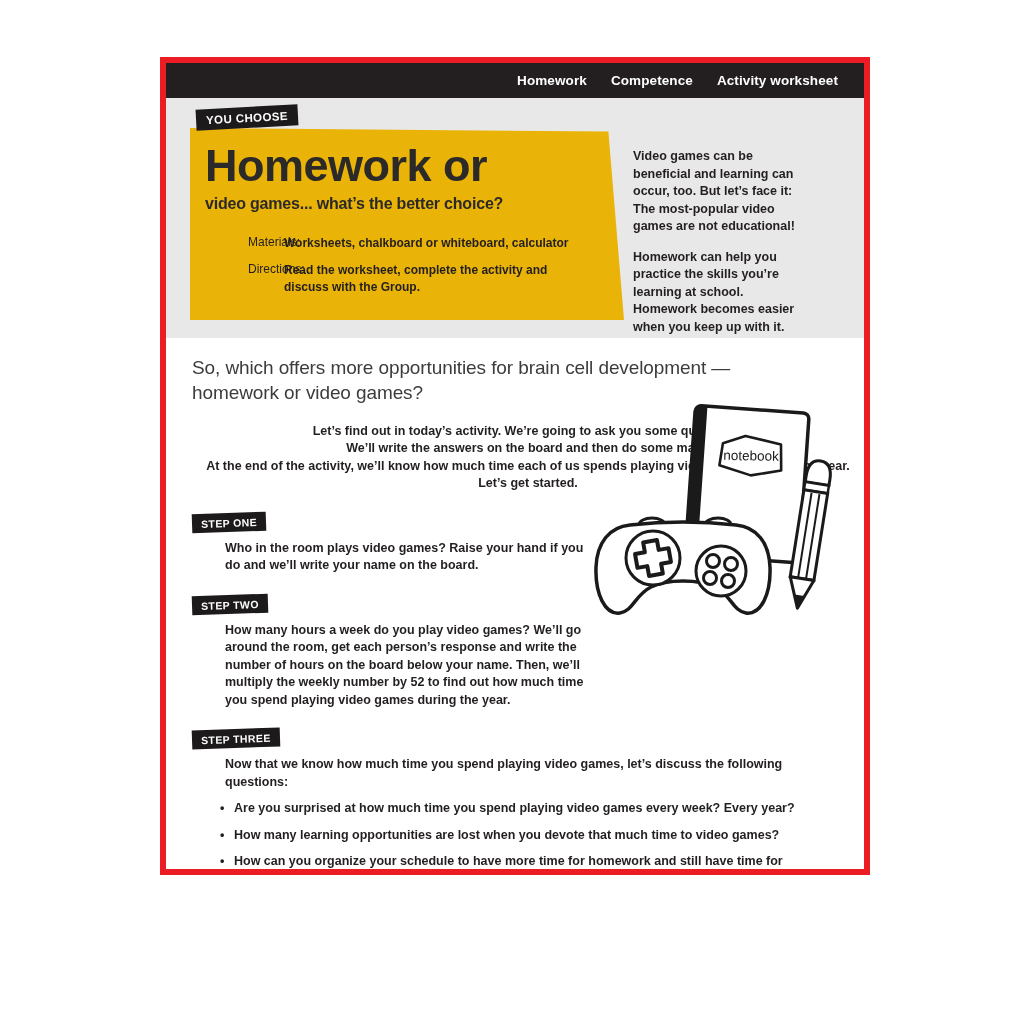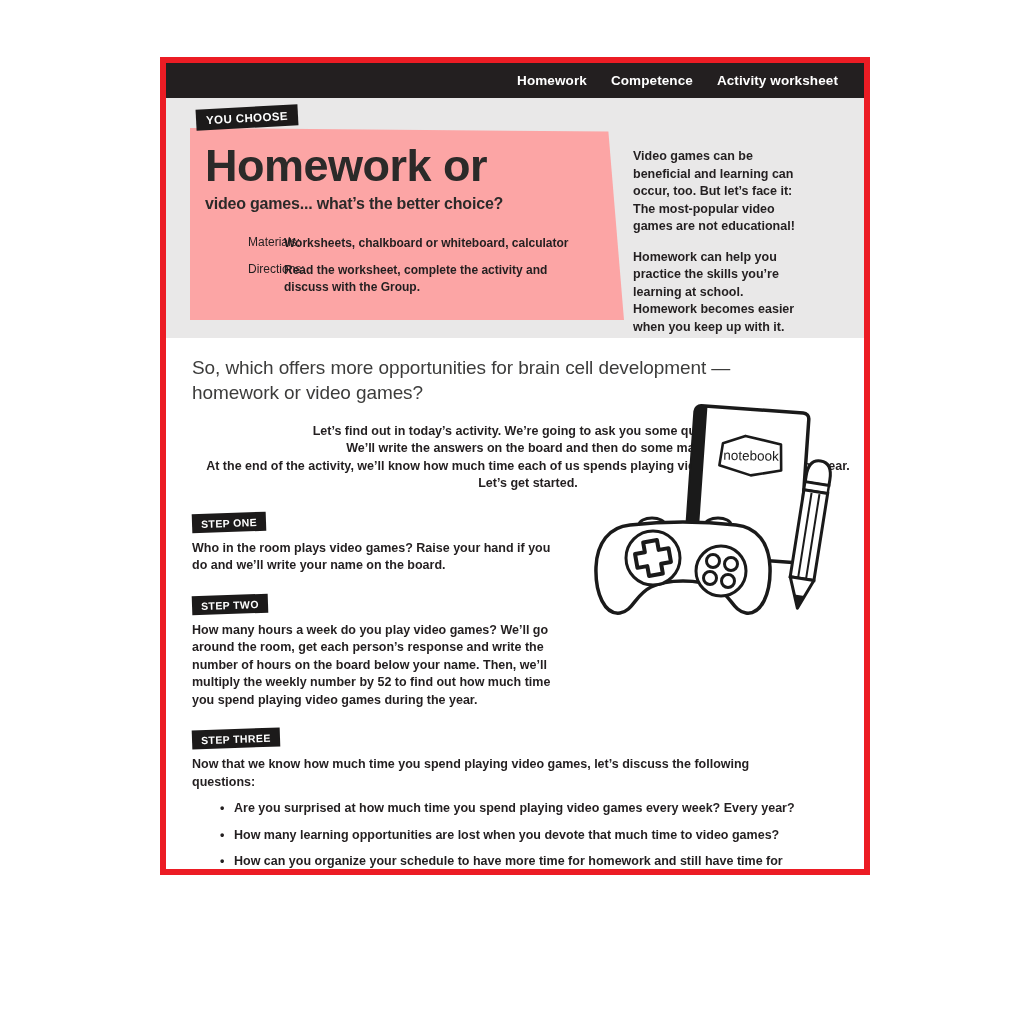--- a/index.html
+++ b/index.html
@@ -16,40 +16,40 @@
   }
   .nav-item { color:#ffffff; font-size:13.5px; font-weight:600; letter-spacing:.1px; cursor:default; }
   
   .hero { position:absolute; left:0; top:35px; width:698px; height:240px; background:#e9e8e8; }
   .badge-choose {
     position:absolute; left:30px; top:9px; background:#1c1a1a; color:#fff;
     font-size:11.5px; font-weight:700; letter-spacing:.4px; padding:5px 10px 4px;
     transform:rotate(-3deg); z-index:3;
   }
   .title-box {
-    position:absolute; left:24px; top:30px; width:434px; height:192px; background:#fca5a5;
+    position:absolute; left:24px; top:30px; width:434px; height:192px; background:#eab308;
     clip-path:polygon(0 0, 96.4% 1.8%, 100% 100%, 0 100%);
     padding:14px 0 0 15px; z-index:2;
   }
   .hero-title { font-size:45px; font-weight:600; color:#2b2a29; letter-spacing:-.5px; line-height:1.05; }
   .hero-subtitle { font-size:16px; font-weight:700; color:#2b2a29; margin-top:6px; letter-spacing:-.2px; }
   .meta { margin-top:22px; display:grid; grid-template-columns:79px 1fr; row-gap:10px; width:385px; }
   .meta-label { font-size:12px; font-weight:400; color:#231f20;margin-left:43px; }
   .meta-value { font-size:12px; font-weight:600; color:#231f20; line-height:17px; }
   .aside { position:absolute; left:467px; top:50px; width:174px; }
   .aside p { font-size:12.5px; font-weight:600; color:#231f20; line-height:17.5px; margin-bottom:13px; }
   
   .main { position:absolute; left:0; top:275px; width:698px; padding:17px 0 0 26px; }
   .main-heading { font-size:19px; font-weight:400; color:#3c3c3b; line-height:1.33; max-width:565px; letter-spacing:-.1px; }
   .intro { margin-top:17px; font-size:12.5px; font-weight:600; color:#231f20; line-height:17.5px; white-space:pre-line;text-align:center; }
   .step-badge {
     display:inline-block; background:#1c1a1a; color:#fff; font-size:10.5px; font-weight:700;
     letter-spacing:.4px; padding:4px 9px 3px; transform:rotate(-2deg); margin-top:20px;
   }
-  .step-text { margin-top:8px; font-size:12.5px; font-weight:600; color:#231f20; line-height:17.5px; max-width:360px; }
+  .step-text { margin-top:8px; font-size:12.5px; font-weight:600; color:#231f20; line-height:17.5px; max-width:360px;margin-left:33px; }
   .step-text.wide { max-width:600px; }
   .questions { margin-top:4px; }
   .question-row { display:flex; margin-top:9px; max-width:620px; }
   .bullet { width:14px; margin-left:28px; font-size:12.5px; font-weight:700; color:#231f20; line-height:17.5px; flex:none; }
   .question-text { font-size:12.5px; font-weight:600; color:#231f20; line-height:17.5px; }
   .closing { margin-top:13px; font-size:17px; font-weight:600; color:#231f20; }
   
   .illustration { position:absolute; left:424px; top:338px; width:264px; height:244px; z-index:1; }
   .logo { position:absolute; left:622px; top:835px; width:58px; height:66px; }
 </style>

